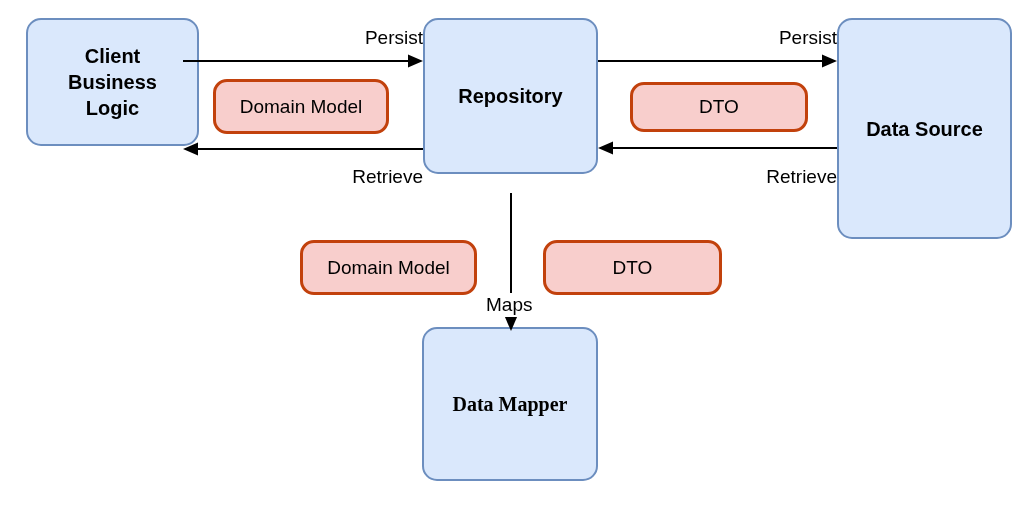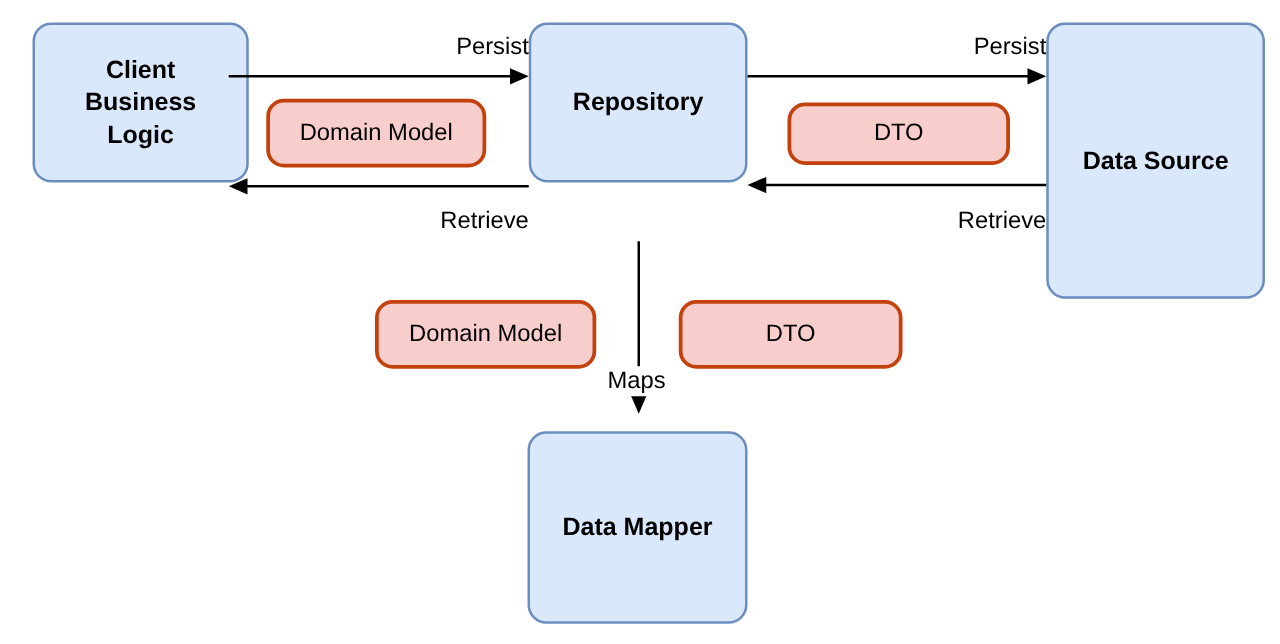--- a/index.html
+++ b/index.html
@@ -70,29 +70,29 @@
 <body>
 
 <div class="canvas">
 
   <div class="node" style="left:10px; top:18px; width:173px; height:128px;margin-left:16px;">
     <span class="node-label">Client
 Business
 Logic</span>
   </div>
 
-  <div class="node" style="left:423px; top:18px; width:175px; height:128px;">
+  <div class="node" style="left:423px; top:18px; width:175px; height:156px;">
     <span class="node-label">Repository</span>
   </div>
 
   <div class="node" style="left:837px; top:18px; width:175px; height:221px;">
     <span class="node-label">Data Source</span>
   </div>
 
-  <div class="node" style="left:422px; top:345px; width:176px; height:154px;">
+  <div class="node" style="left:422px; top:327px; width:176px; height:154px;font-family:Liberation Serif, serif;">
     <span class="node-label">Data Mapper</span>
   </div>
 
   <div class="artifact" style="left:213px; top:79px; width:176px; height:55px;">
     <span class="artifact-label">Domain Model</span>
   </div>
 
   <div class="artifact" style="left:630px; top:82px; width:178px; height:50px;">
     <span class="artifact-label">DTO</span>
   </div>

